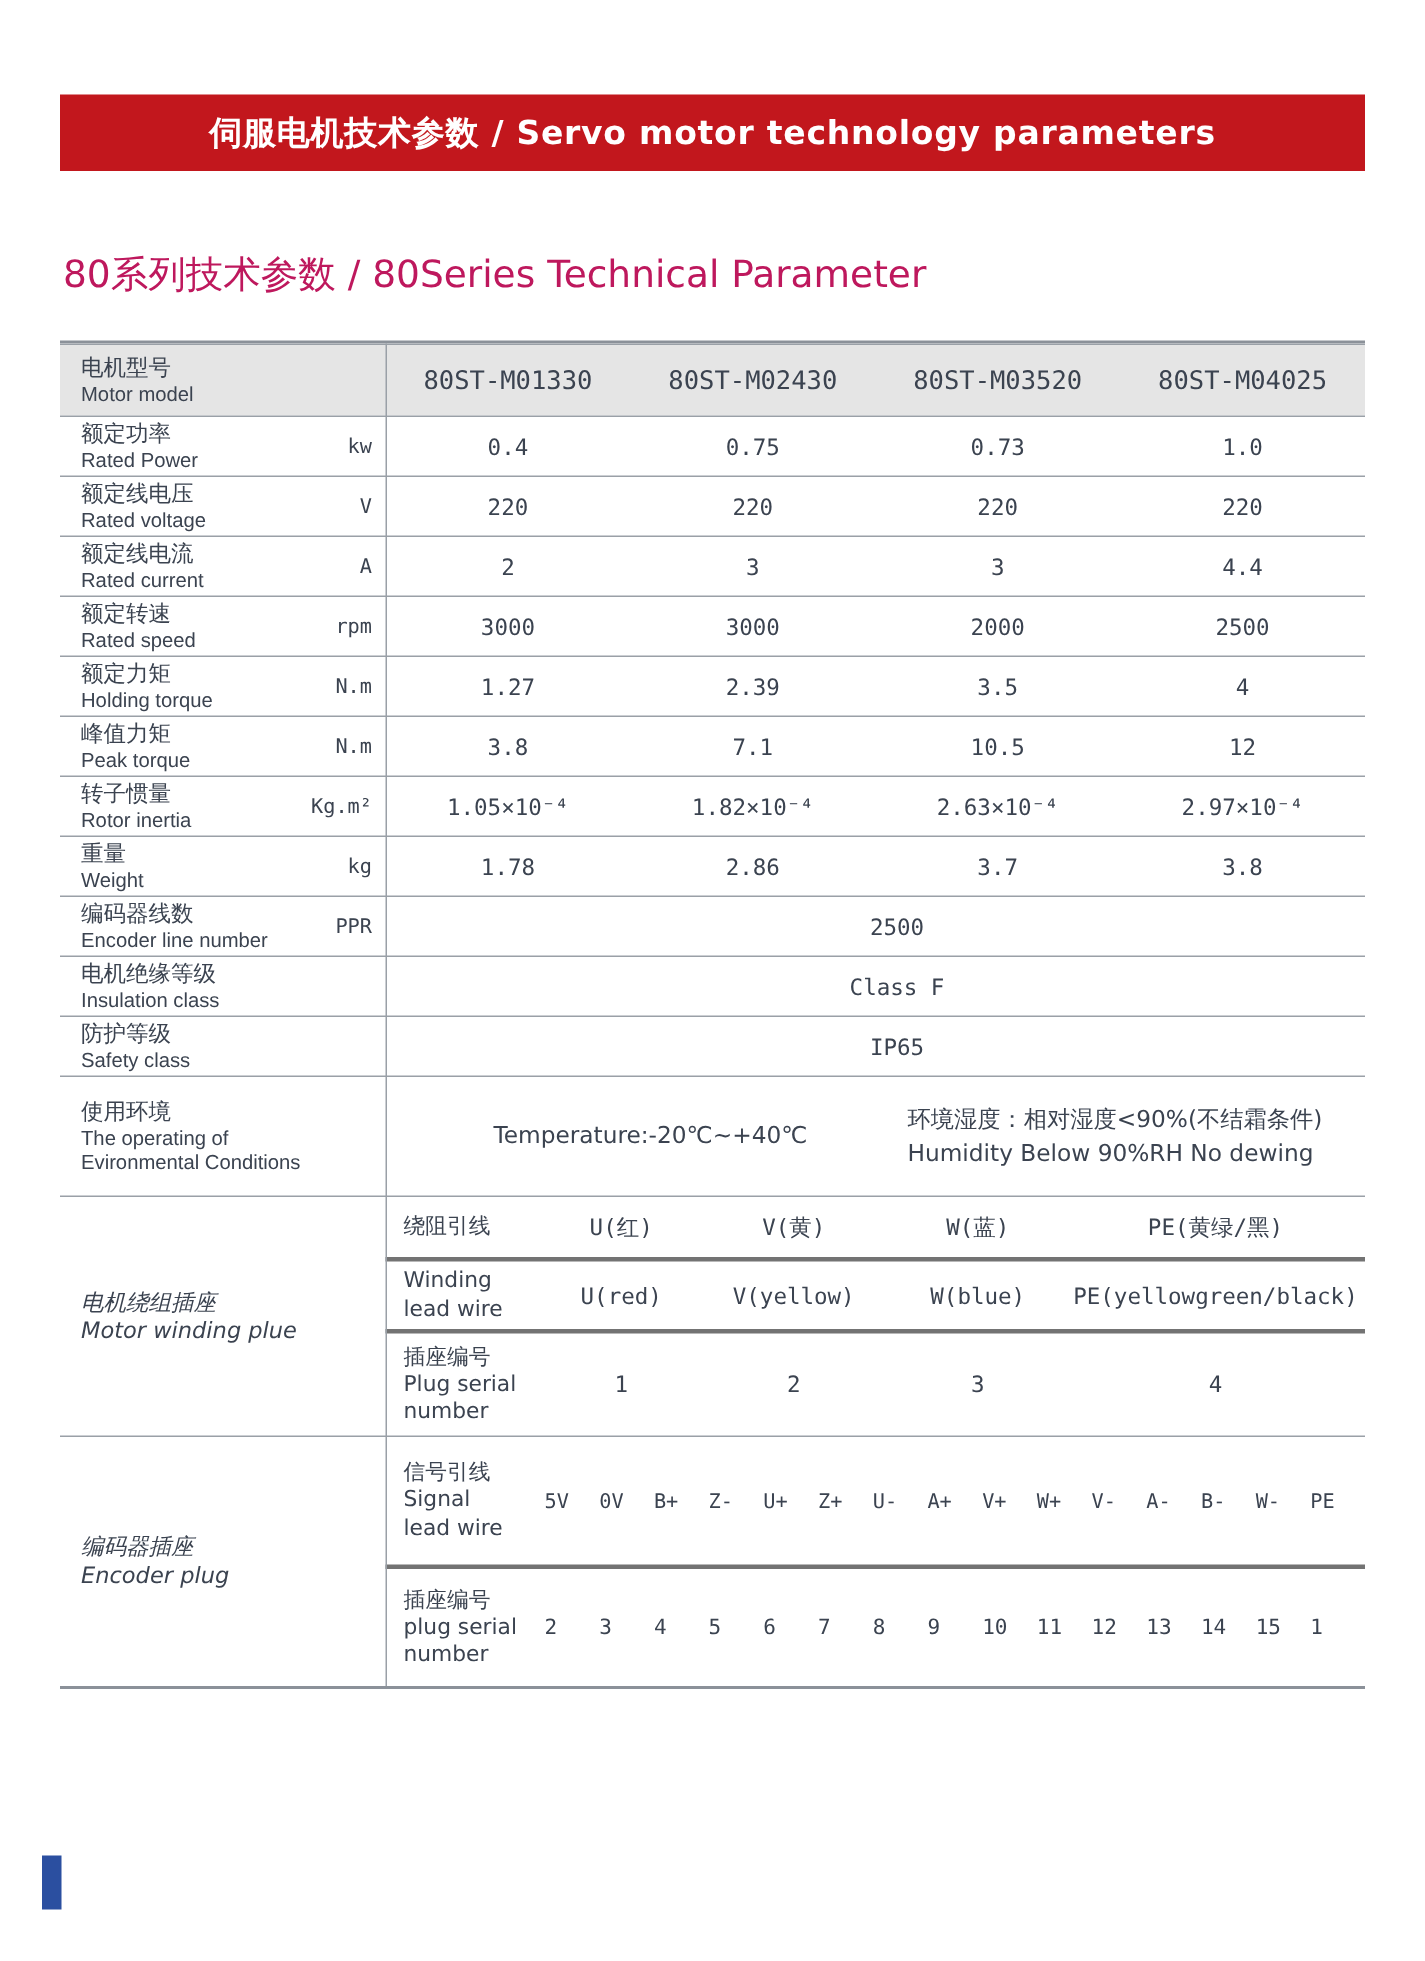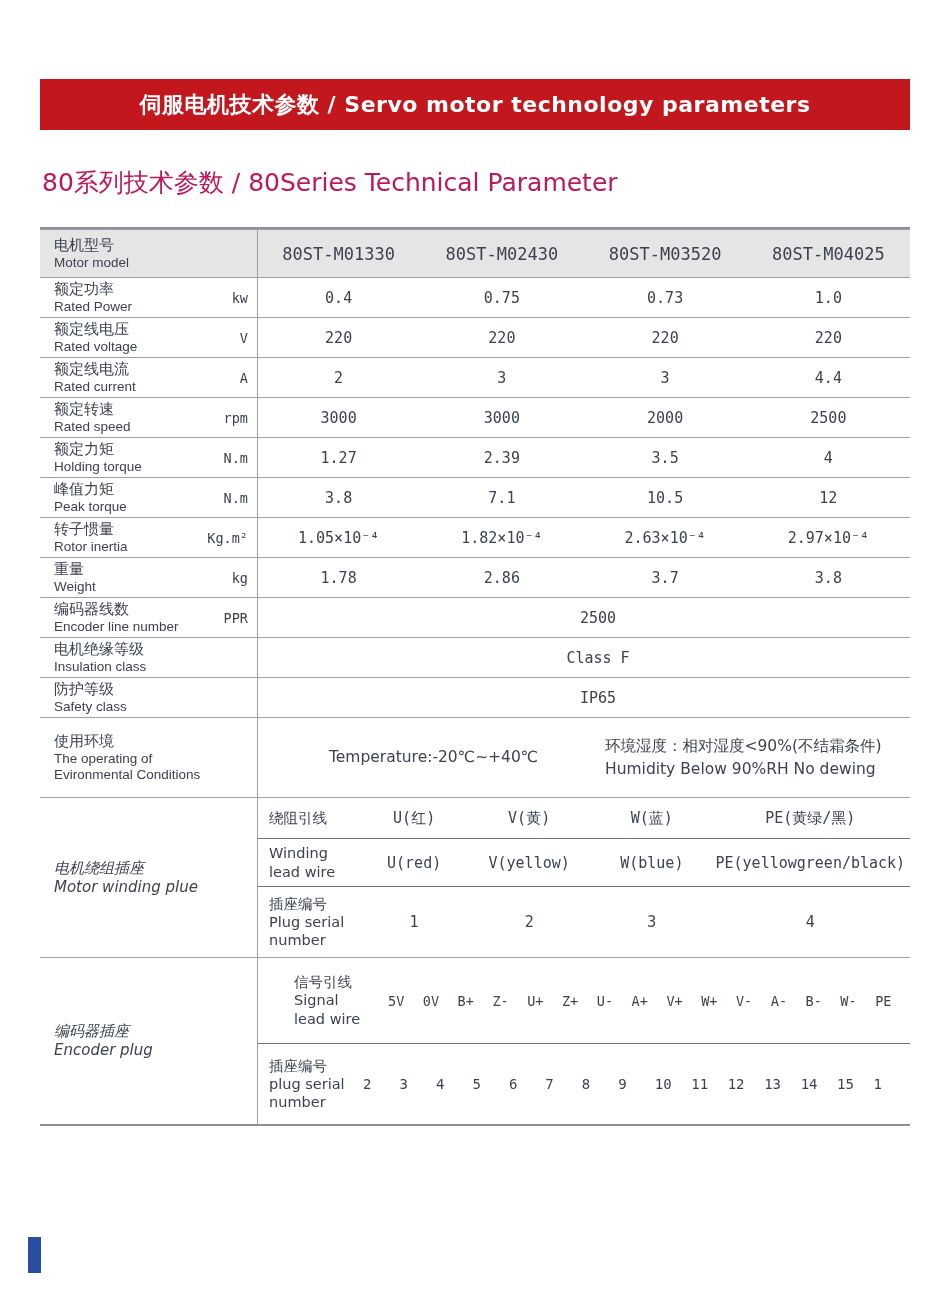--- a/index.html
+++ b/index.html
@@ -8,21 +8,21 @@
     background: #ffffff;
     width: 950px; height: 1307px;
     color: #3b4350;
   }
   .page { position: relative; width: 950px; height: 1307px; background: #fff; overflow: hidden; }
 
   
   .banner {
     position: absolute; left: 40px; right: 40px; top: 63px; height: 51px;
     background: #c2171d;
-    display: flex; align-items: center; justify-content: center; margin-top: 16px;
+    display: flex; align-items: center; justify-content: center;
   }
   .banner span {
     color: #ffffff; font-size: 22px; font-weight: bold;
     font-family: "DejaVu Sans", sans-serif; letter-spacing: 0.5px;
   }
 
   
   .section-title {
     position: absolute; left: 42px; top: 166px;
     font-size: 25px; font-weight: normal; color: #be185d;
@@ -68,34 +68,34 @@
   
   .row-env { height: 80px; }
   .env-body { flex: 1; display: flex; align-items: center; }
   .env-block .zh { font-size: 15.5px; line-height: 1.45; }
   .env-temp { margin-left: 72px; width: 248px; flex: none; }
   .env-hum  { margin-left: 28px; }
 
   
   .section-label { justify-content: center; font-style: italic; }
   .section-body { flex: 1; display: flex; flex-direction: column; }
-  .sub-row { display: flex; align-items: center; border-top: 1px solid #737373; }
+  .sub-row { display: flex; align-items: center; border-top: 3px solid #737373; }
   .sub-row:first-child { border-top: none; }
   .sub-label { width: 106px; flex: none; padding-left: 12px; }
   .sub-label .zh { font-size: 14.5px; }
   .wcol { display: flex; align-items: center; justify-content: center;
           font-size: 15px; font-family: "DejaVu Sans Mono", monospace; }
   .wc1 { flex: 1.0; } .wc2 { flex: 1.25; } .wc3 { flex: 1.15; } .wc4 { flex: 1.95; }
   .sig {
     flex: 1; text-align: left; font-size: 13.5px;
     font-family: "DejaVu Sans Mono", monospace;
   }
   .ser { font-size: 14px; }
   .sub-r1 { height: 40px; } .sub-r2 { height: 48px; } .sub-r3 { height: 71px; }
-  .sub-e1 { height: 85px; padding-left: 25px; } .sub-e2 { height: 81px; }
+  .sub-e1 { height: 85px; } .sub-e2 { height: 81px; }
 
   
   .corner-mark {
     position: absolute; left: 28px; top: 1237px; width: 13px; height: 36px;
     background: #2b4fa0;
   }
 </style>
 </head>
 <body>
 

